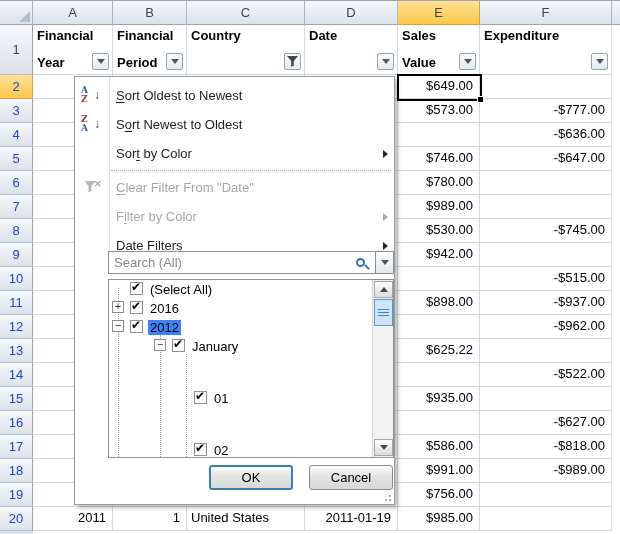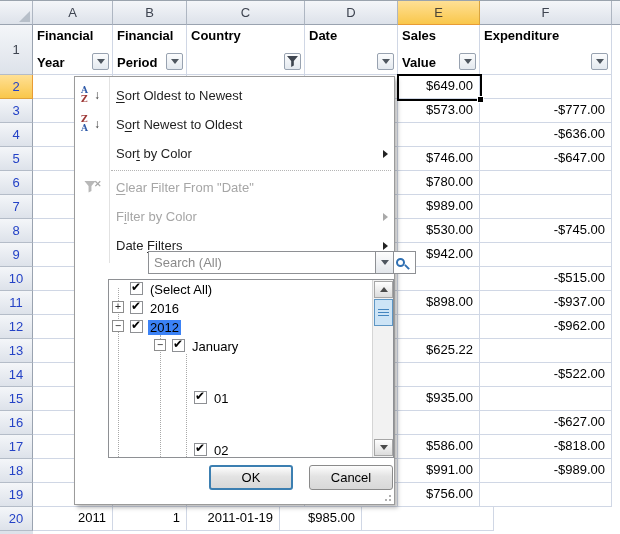--- a/index.html
+++ b/index.html
@@ -56,21 +56,21 @@
   .subarrow.gray { border-left-color:#a9a9a9; }
   .msep { position:absolute; left:36px; right:3px; border-top:1px dotted #b5b5b5; }
   .micon { position:absolute; left:6px; width:24px; height:20px; }
   .sortletters { position:absolute; left:0; top:0; display:flex; flex-direction:column; line-height:9px; font-size:9px; font-weight:bold; font-family:"DejaVu Serif",serif; }
   .la { color:#2e5aa8; } .lz { color:#9e3a38; }
   .sortarrow { position:absolute; left:13px; top:2px; font-size:12px; color:#333; }
   .clearfunnel { position:absolute; left:3px; top:3px; width:12px; height:12px; background:#b8b8b8; clip-path:polygon(0 0,100% 0,62% 45%,62% 88%,38% 100%,38% 45%); }
   .clearx { position:absolute; left:13px; top:1px; font-size:9px; color:#a9a9a9; font-weight:bold; }
 
   
-  .search { position:absolute; left:33px; top:174px; width:268px; height:23px; background:#fff; border:1px solid #8e9094; display:flex; align-items:center;margin-left:40px; }
+  .search { position:absolute; left:33px; top:174px; width:268px; height:23px; background:#fff; border:1px solid #8e9094; display:flex; align-items:center; }
   .search-text { color:#8a8a8a; padding-left:5px; flex:1; }
   .mag { position:relative; width:9px; height:9px; border:2px solid #2f6fb2; border-radius:50%; margin-right:10px; }
   .mag::after { content:""; position:absolute; left:6px; top:6px; width:6px; height:2px; background:#2f6fb2; transform:rotate(45deg); }
   .searchbtn { position:absolute; left:300px; top:174px; width:19px; height:23px; background:linear-gradient(#fdfdfd,#e2e6eb); border:1px solid #8e9094; display:flex; align-items:center; justify-content:center; }
 
   
   .treebox { position:absolute; left:33px; top:202px; width:286px; height:179px; border:1px solid #8e9094; background:#fff; overflow:hidden; }
   .tree-inner { position:absolute; left:0; top:2px; right:22px; }
   .trow { position:relative; height:19px; display:flex; align-items:flex-start; white-space:nowrap; }
   .expand { position:relative; width:12px; height:12px; border:1px solid #8d8d8d; background:#fff; font-size:10px; line-height:10px; text-align:center; color:#333; flex:none; font-family:"DejaVu Sans Mono",monospace; }
@@ -326,20 +326,21 @@
           <div class="cell c-a"></div>
           <div class="cell c-b"></div>
           <div class="cell c-c left"></div>
           <div class="cell c-d"></div>
           <div class="cell c-e">$756.00</div>
           <div class="cell c-f"></div>
         </div>
         <div class="grow">
           <div class="cell c-a">2011</div>
           <div class="cell c-b">1</div>
+          <div class="cell c-c left">United States</div>
           <div class="cell c-d">2011-01-19</div>
           <div class="cell c-e">$985.00</div>
           <div class="cell c-f"></div>
         </div>
       </div>
   </div>
 
   <div class="selcell"></div>
 
   <div class="menu">

